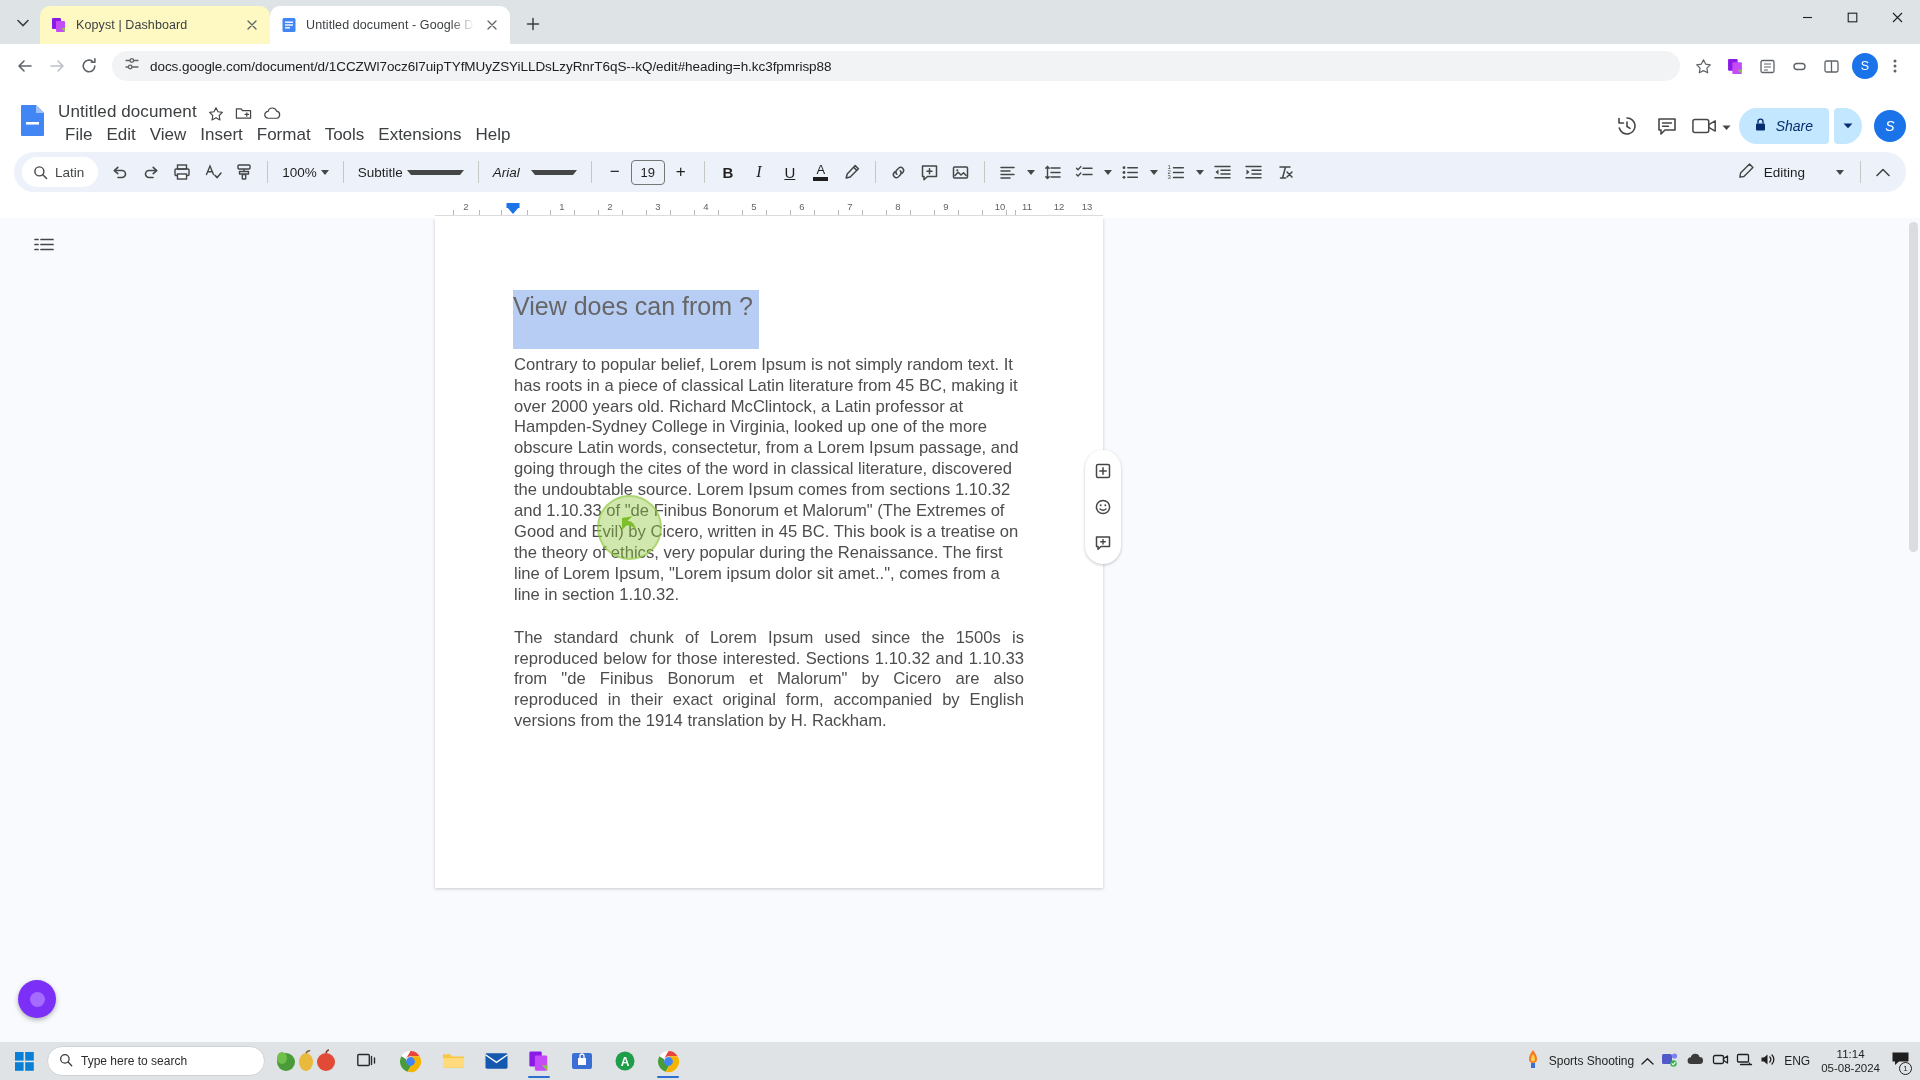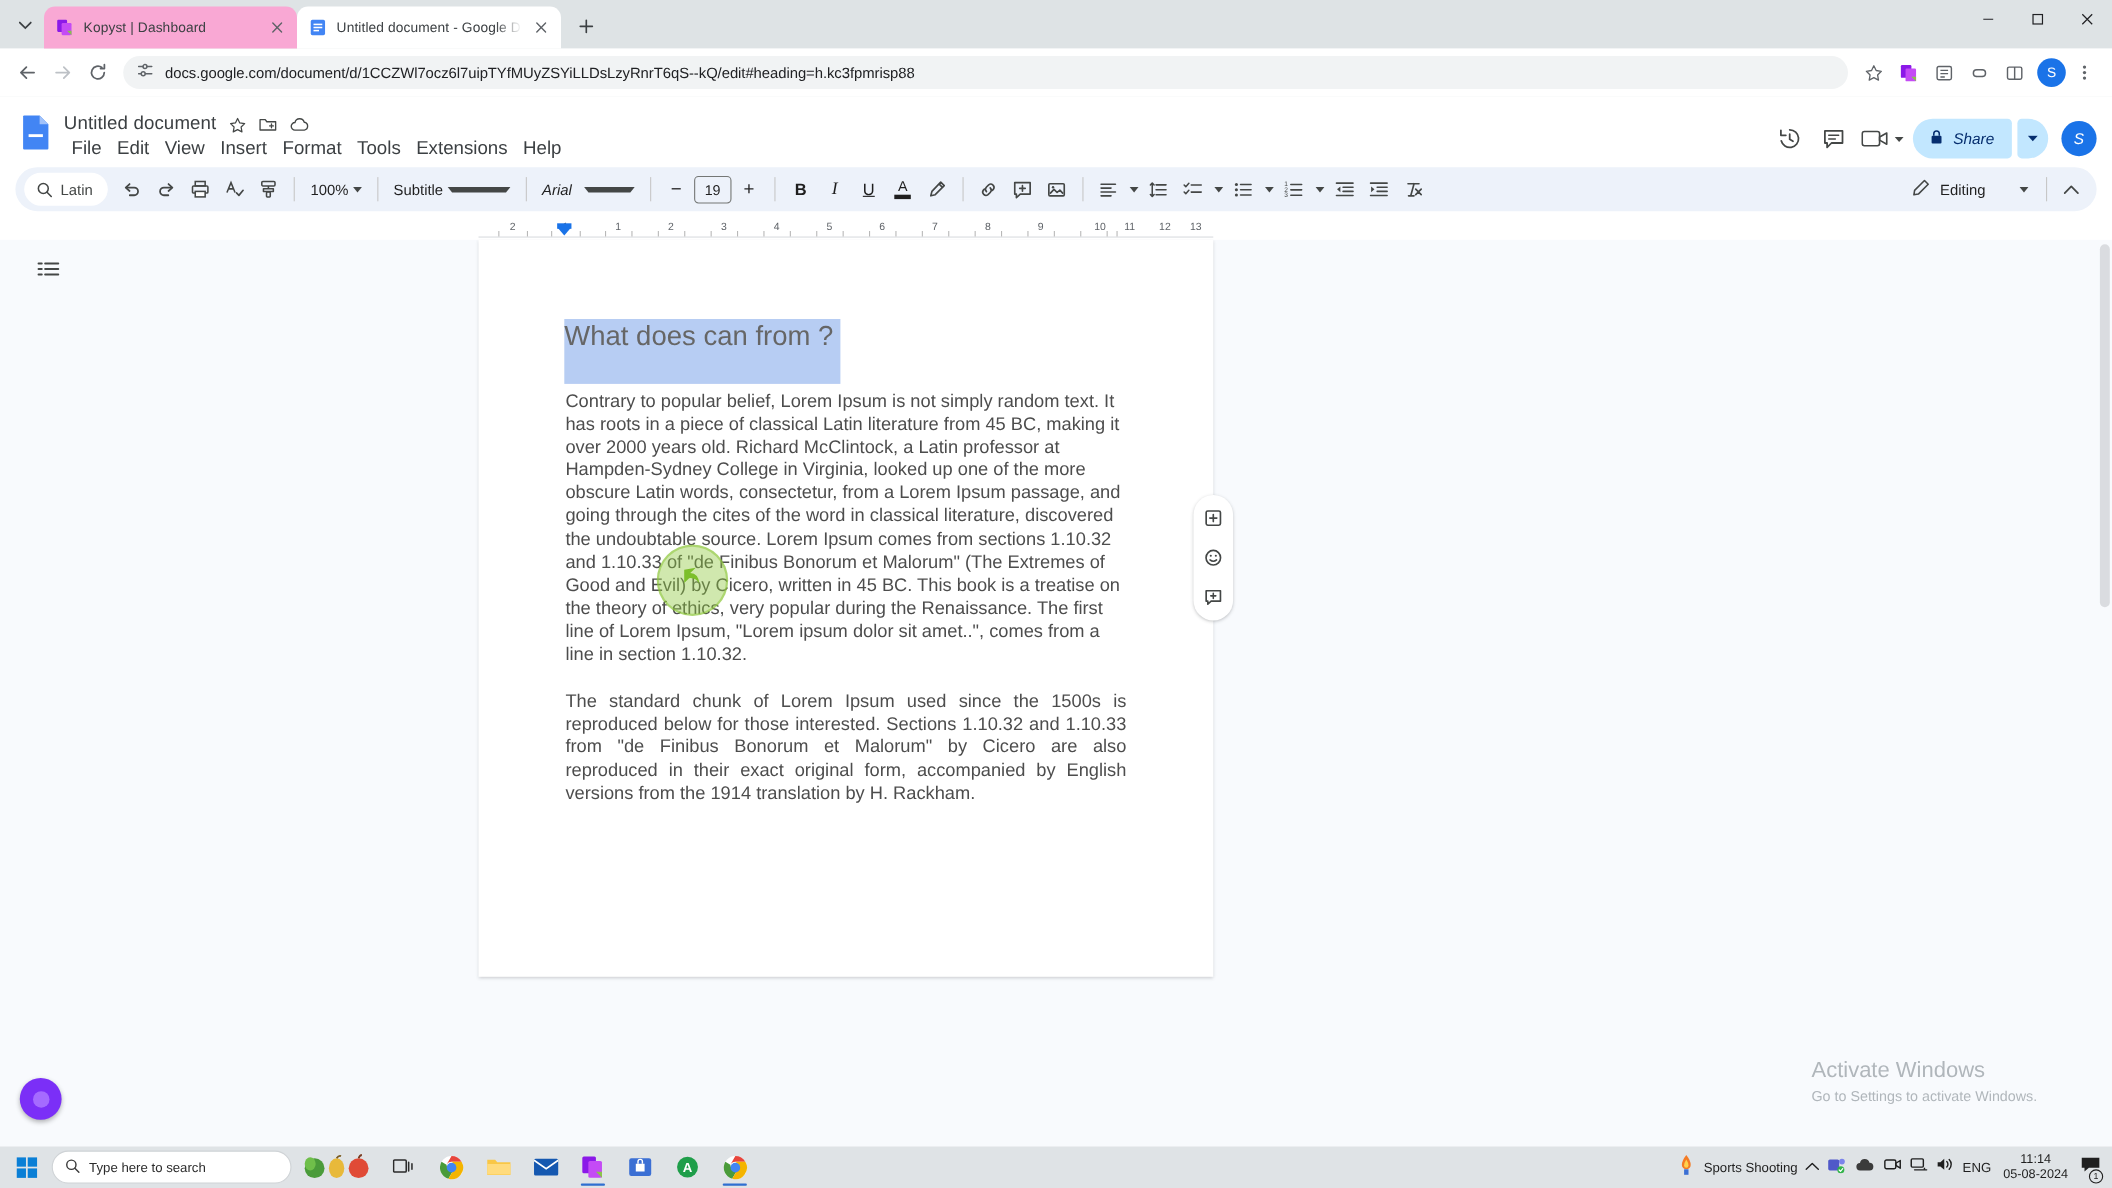--- a/index.html
+++ b/index.html
@@ -16,21 +16,21 @@
   .tabstrip { height: 44px; display: flex; align-items: flex-end; padding-left: 6px; position: relative; }
   .tab-listbtn {
     width: 34px; height: 34px; margin-bottom: 4px; border-radius: 50%;
     display: flex; align-items: center; justify-content: center; color: #3c4043;
   }
   .tab {
     height: 38px; min-width: 230px; max-width: 240px; border-radius: 10px 10px 0 0;
     display: flex; align-items: center; padding: 0 10px; gap: 9px;
     font-size: 12.5px; color: #3c4043; position: relative;
   }
-  .tab.inactive { background: #f9a8d4; }
+  .tab.inactive { background: #fef9c3; }
   .tab.active { background: #ffffff; }
   .tab-fav { width: 17px; height: 17px; flex: 0 0 17px; display: flex; align-items: center; justify-content: center; }
   .tab-title { flex: 1; white-space: nowrap; overflow: hidden; text-overflow: clip; font-size: 12.5px; letter-spacing: .1px; }
   .tab.active .tab-title { -webkit-mask-image: linear-gradient(to right,#000 86%,transparent 100%); mask-image: linear-gradient(to right,#000 86%,transparent 100%); }
   .tab-close { width: 17px; height: 17px; display: flex; align-items: center; justify-content: center; color: #5f6368; font-size: 13px; }
   .newtab { width: 30px; height: 30px; margin: 0 0 5px 8px; display: flex; align-items: center; justify-content: center; color: #3c4043; border-radius: 50%; font-size: 18px; font-weight: 300;}
   .winctrls { position: absolute; right: 0; top: 0; height: 40px; display: flex; }
   .winctrl { width: 45px; height: 34px; display: flex; align-items: center; justify-content: center; color: #202124; font-size: 11px; }
 
   .toolbar-row { height: 44px; background: #ffffff; display: flex; align-items: center; padding: 0 10px; gap: 2px; }
@@ -633,21 +633,21 @@
 
     <div class="canvas">
       <div class="outline-btn">
         <svg width="22" height="22" viewBox="0 0 22 22">
             <path d="M2 4.5 h3 M2 9.5 h3 M2 14.5 h3 M8 4.5 h12 M8 9.5 h12 M8 14.5 h12" stroke="#444746" stroke-width="1.7" stroke-linecap="round"></path>
           </svg>
       </div>
 
       <div class="page">
         <div class="doc-body">
-          <h1 class="doc-heading">What does can from ?</h1>
+          <h1 class="doc-heading">View does can from ?</h1>
           <p class="doc-p"> Contrary to popular belief, Lorem Ipsum is not simply random text. It has roots in a piece of classical Latin literature from 45 BC, making it over 2000 years old. Richard McClintock, a Latin professor at Hampden-Sydney College in Virginia, looked up one of the more obscure Latin words, consectetur, from a Lorem Ipsum passage, and going through the cites of the word in classical literature, discovered the undoubtable source. Lorem Ipsum comes from sections 1.10.32 and 1.10.33 of "de Finibus Bonorum et Malorum" (The Extremes of Good and Evil) by Cicero, written in 45 BC. This book is a treatise on the theory of ethics, very popular during the Renaissance. The first line of Lorem Ipsum, "Lorem ipsum dolor sit amet..", comes from a line in section 1.10.32.</p>
           <p class="doc-p just">The standard chunk of Lorem Ipsum used since the 1500s is reproduced below for those interested. Sections 1.10.32 and 1.10.33 from "de Finibus Bonorum et Malorum" by Cicero are also reproduced in their exact original form, accompanied by English versions from the 1914 translation by H. Rackham.</p>
         </div>
       </div>
 
       <div class="cursor-blob">
         <svg width="40" height="40" viewBox="0 0 40 40">
           <path d="M12 10 L12 22 L16.5 17.6 Q23 17 26 23 Q25 13 17.5 12.8 L22.5 8.2 Z" fill="#7cbf2a"></path>
         </svg>
       </div>
@@ -672,24 +672,20 @@
               <path d="M2.5 3 h13 v9.5 h-8.5 l-3 2.8 v-2.8 h-1.5z" fill="none" stroke="#444746" stroke-width="1.5" stroke-linejoin="round"></path>
               <path d="M9 5.4 v4.6 M6.7 7.7 h4.6" stroke="#444746" stroke-width="1.4" stroke-linecap="round"></path>
             </svg>
         </div>
       </div>
 
       <div class="fab">
         <div class="fab-inner"></div>
       </div>
 
-      <div class="watermark">
-        <div class="wm1">Activate Windows</div>
-        <div class="wm2">Go to Settings to activate Windows.</div>
-      </div>
 
       <div class="vscroll">
         <div class="vscroll-thumb"></div>
       </div>
     </div>
   </div>
 </div>
 
 <div class="taskbar">
   <div class="start-btn">

